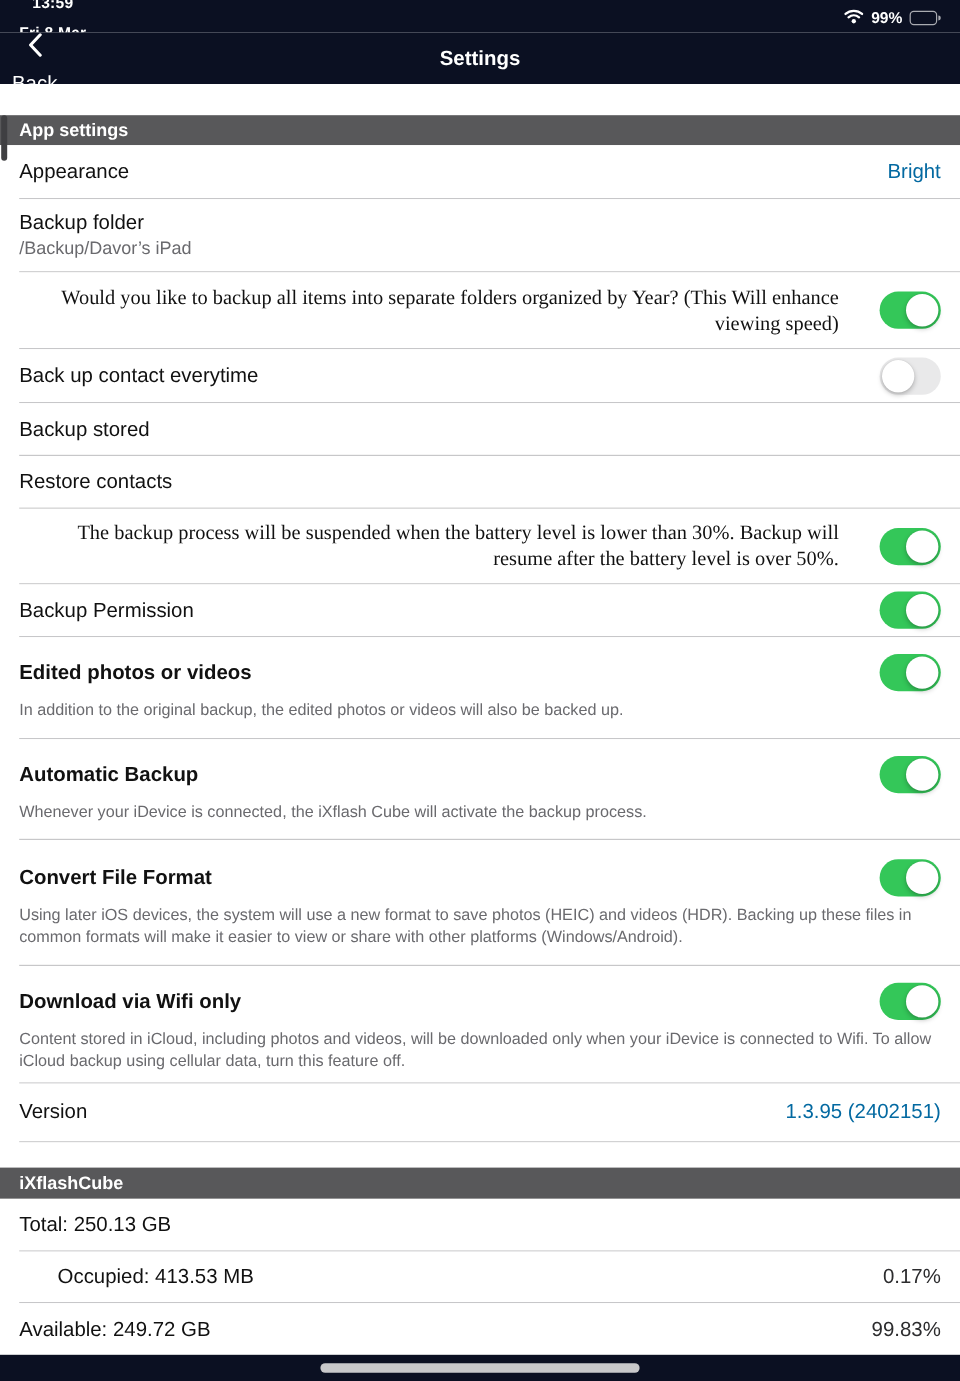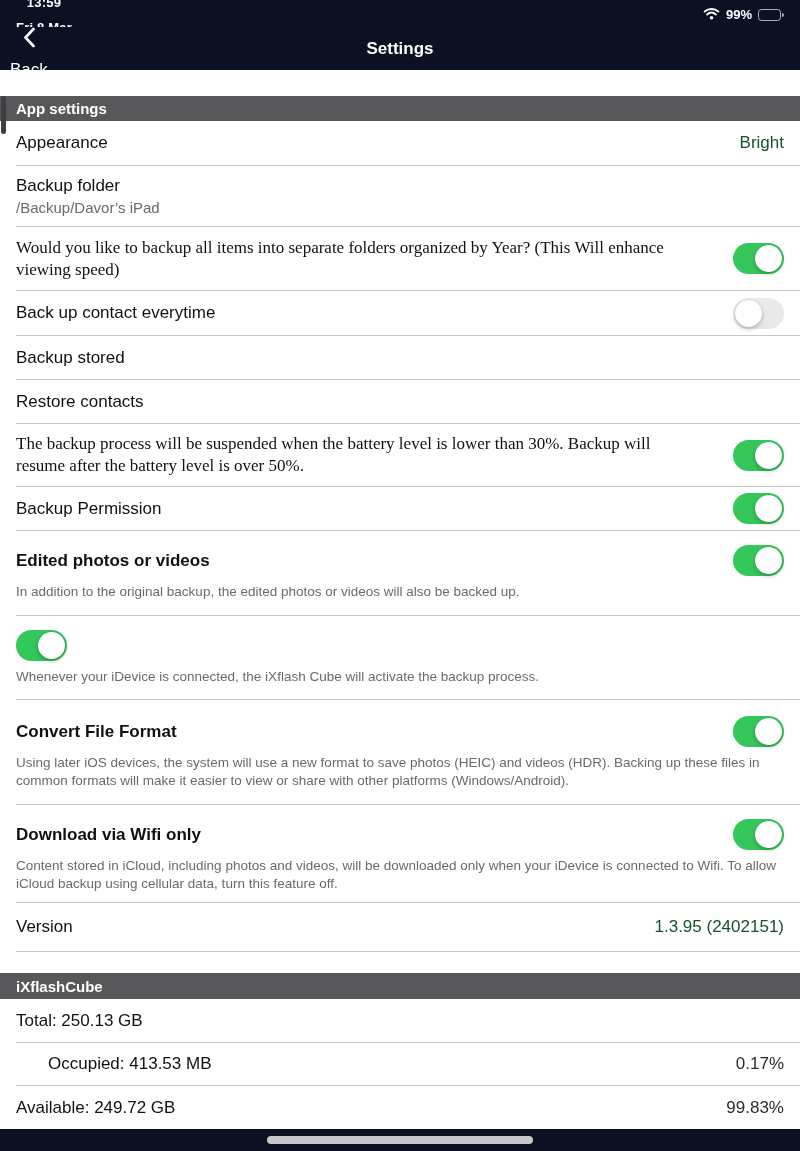--- a/index.html
+++ b/index.html
@@ -23,22 +23,22 @@
   .gap-top { height:26px; background:#fff; }
   .gap-mid { height:21px; background:#fff; }
 
   
   .section-header { height:25px; background:#58585a; color:#fff; font-size:15px; font-weight:700; display:flex; align-items:center; padding:0 16px; }
   .section-header.h2 { height:26px; }
 
   
   .sep { height:1px; background:#c7c7c9; margin-left:16px; }
   .row { display:flex; align-items:center; padding:0 16px; background:#fff; }
-  .row .label { font-size:17px; color:#111; }
-  .row .value { margin-left:auto; font-size:17px; color:#14532d; text-align:right; }
+  .row .label { font-size:17px; color:#111;text-align:right; }
+  .row .value { margin-left:auto; font-size:17px; color:#0369a1; text-align:right; }
   .r-appearance { height:44px; }
   .r-two-line { height:60px; flex-direction:column; align-items:flex-start; justify-content:center; gap:3px; }
   .r-two-line .sub { font-size:15px; color:#6a6a6e; }
   .r-toggle-multi { height:63px;font-family:Liberation Serif, serif; }
   .r-toggle-multi.battery { height:62px; }
   .r-toggle-multi .label { flex:1; padding-right:34px; line-height:22px; }
   .r-toggle-single { height:44px; }
   .r-plain { height:43px; }
   .r-version { height:48px; }
 
@@ -178,20 +178,21 @@
       <div class="toggle" data-state="on">
           <div class="knob"></div>
         </div>
     </div>
     <p class="desc">In addition to the original backup, the edited photos or videos will also be backed up.</p>
   </div>
   <div class="sep"></div>
 
   <div class="r-stacked h83">
     <div class="title-line">
+      <span class="label">Automatic Backup</span>
       <div class="toggle" data-state="on">
           <div class="knob"></div>
         </div>
     </div>
     <p class="desc">Whenever your iDevice is connected, the iXflash Cube will activate the backup process.</p>
   </div>
   <div class="sep"></div>
 
   <div class="r-stacked h104">
     <div class="title-line">

